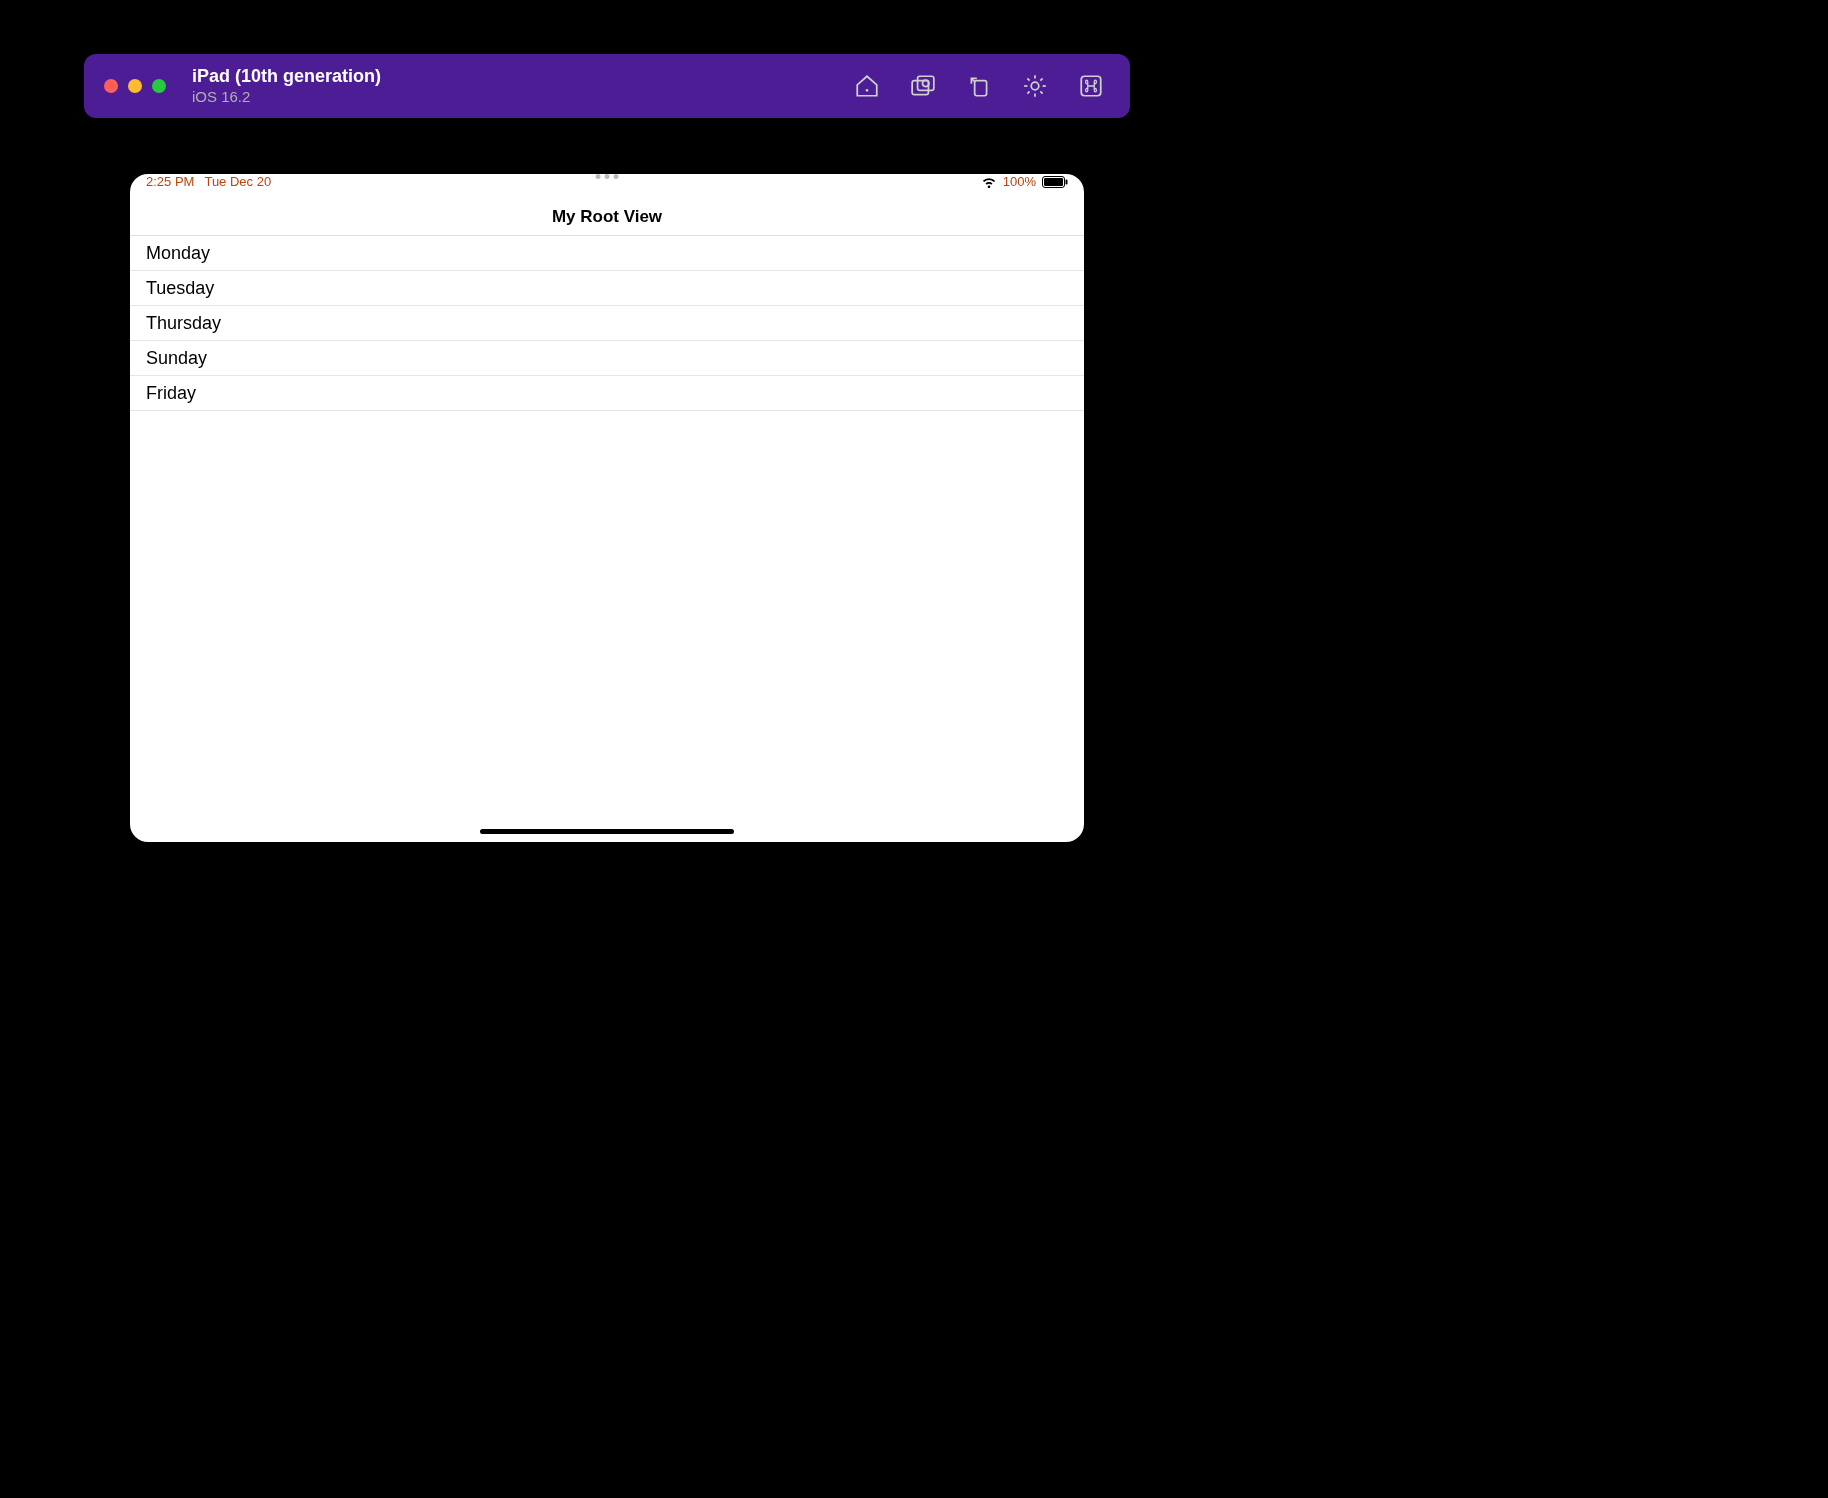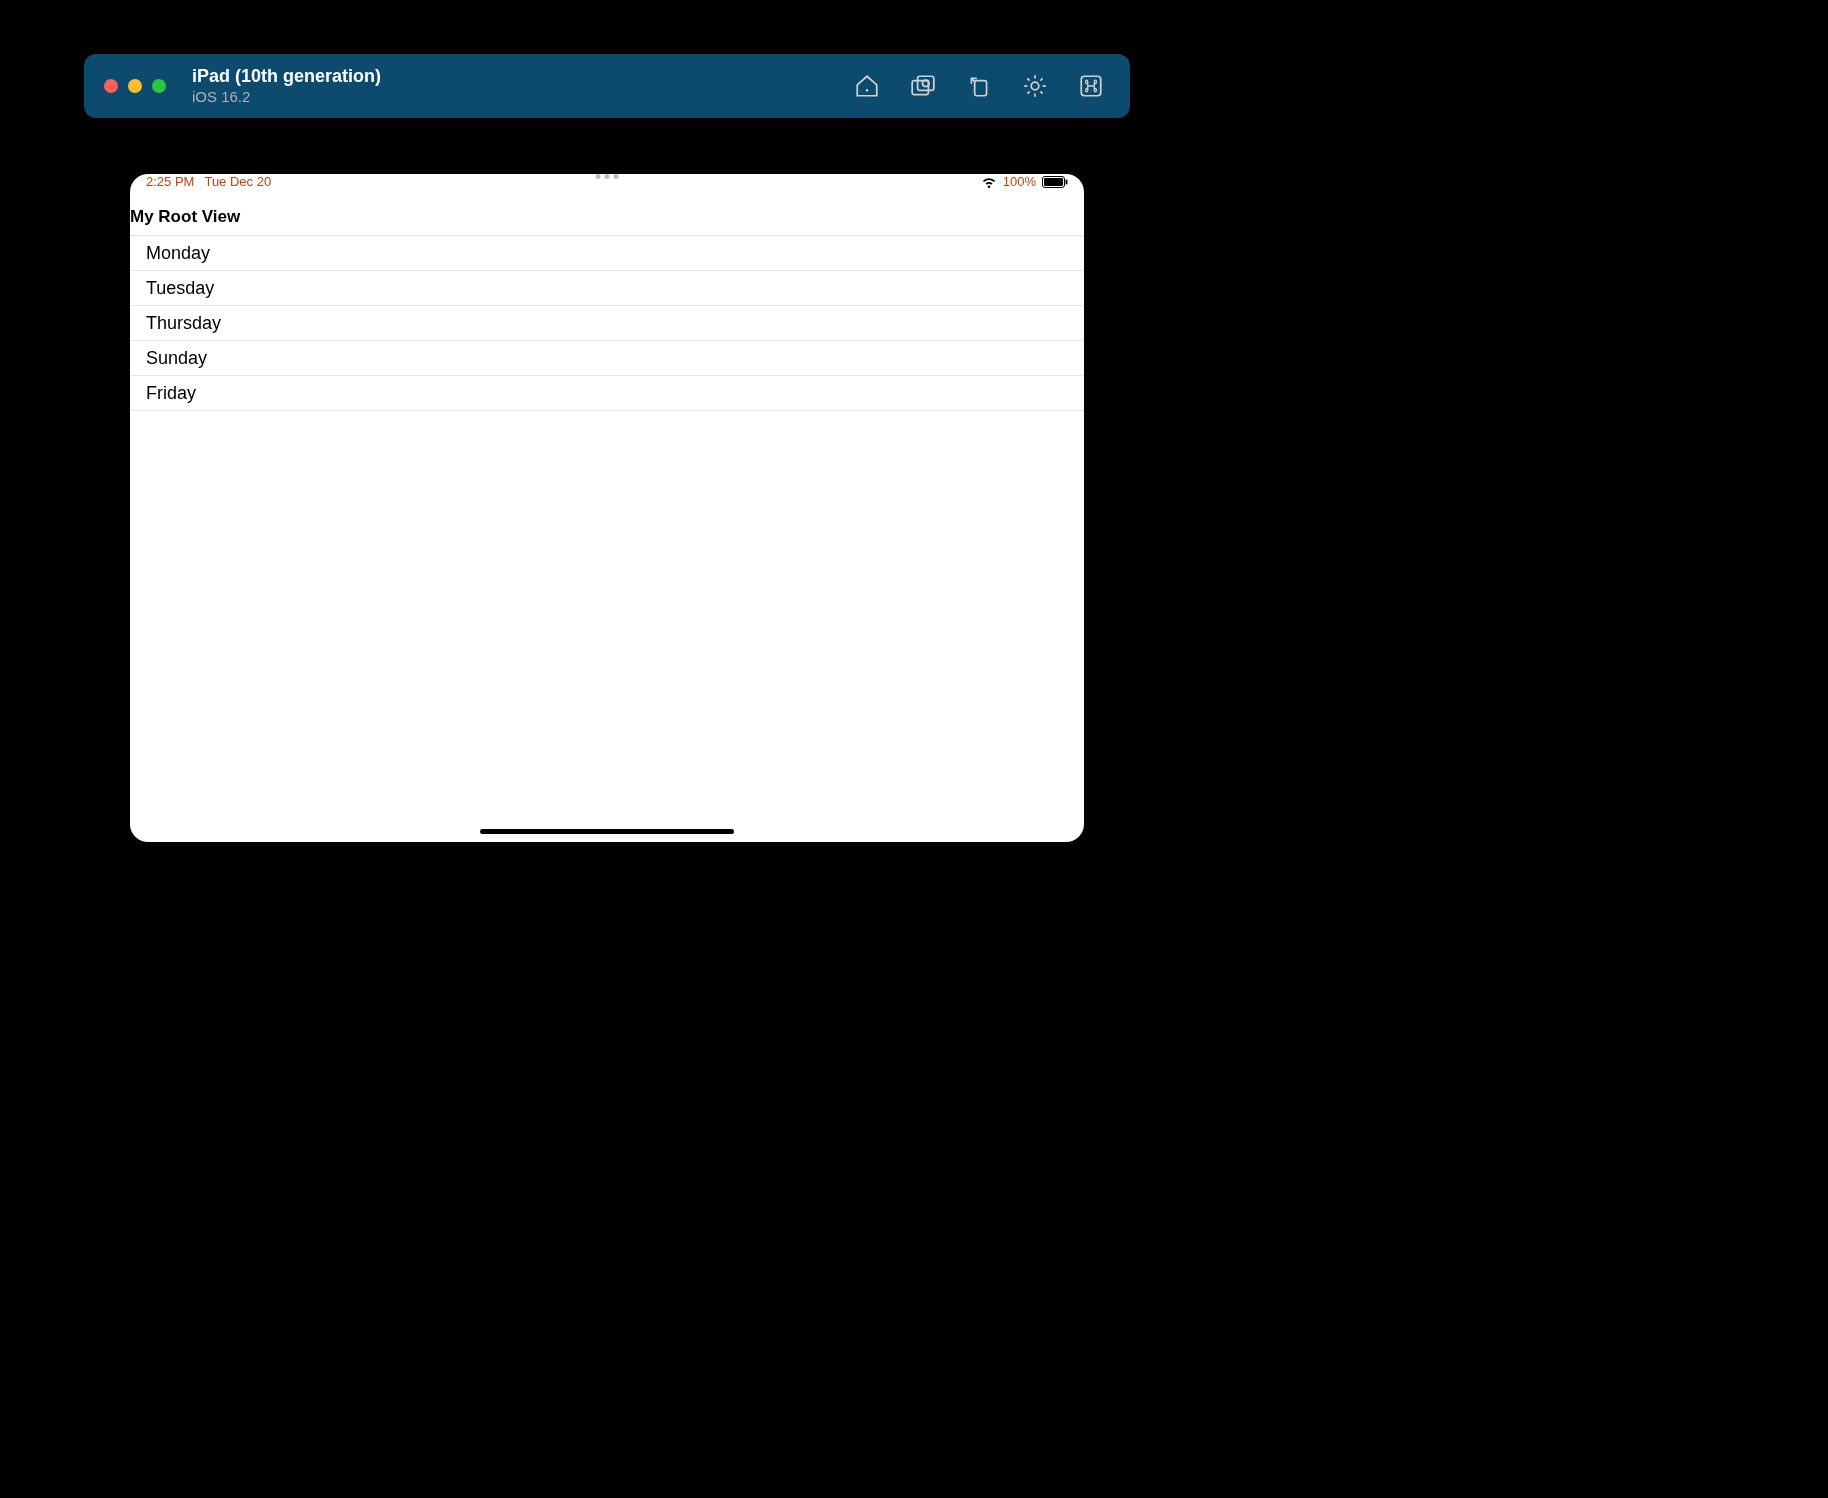--- a/index.html
+++ b/index.html
@@ -16,21 +16,21 @@
       overflow: hidden;
     }
     
     
     .simulator-toolbar {
       position: absolute;
       top: 54px;
       left: 84px;
       width: 1046px;
       height: 64px;
-      background: #0c4a6e;
+      background: #4c1d95;
       border-radius: 12px;
       display: flex;
       align-items: center;
       padding: 0 20px;
     }
     
     .traffic-lights {
       display: flex;
       gap: 10px;
       align-items: center;
@@ -158,21 +158,21 @@
       height: 12px;
       display: flex;
       align-items: center;
     }
     
     
     .nav-bar {
       height: 38px;
       display: flex;
       align-items: center;
-      justify-content: flex-start;
+      justify-content: center;
       border-bottom: 0.5px solid #e0e0e0;
     }
     
     .nav-title {
       font-size: 17px;
       font-weight: 600;
       color: #000;
     }
     
     

